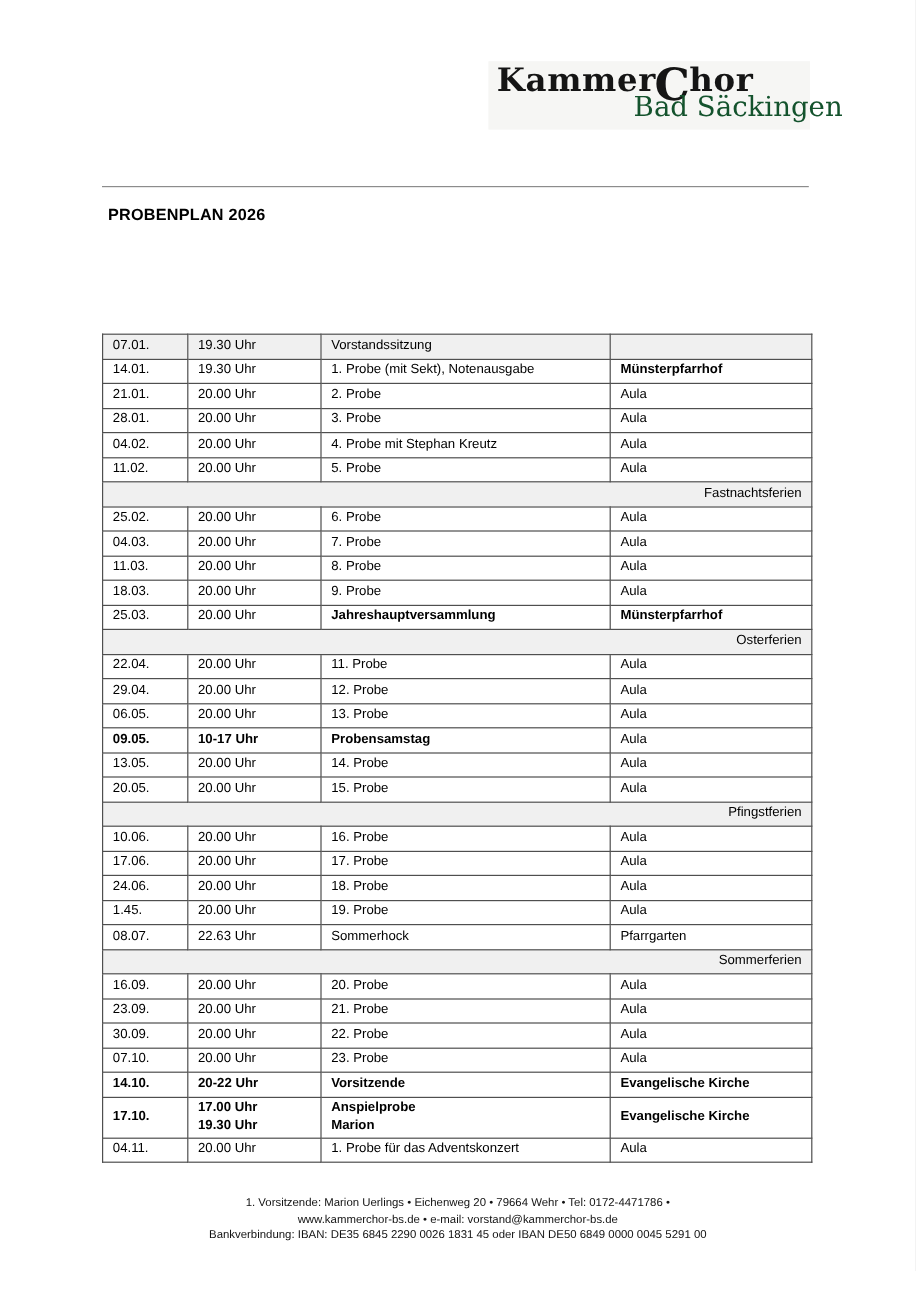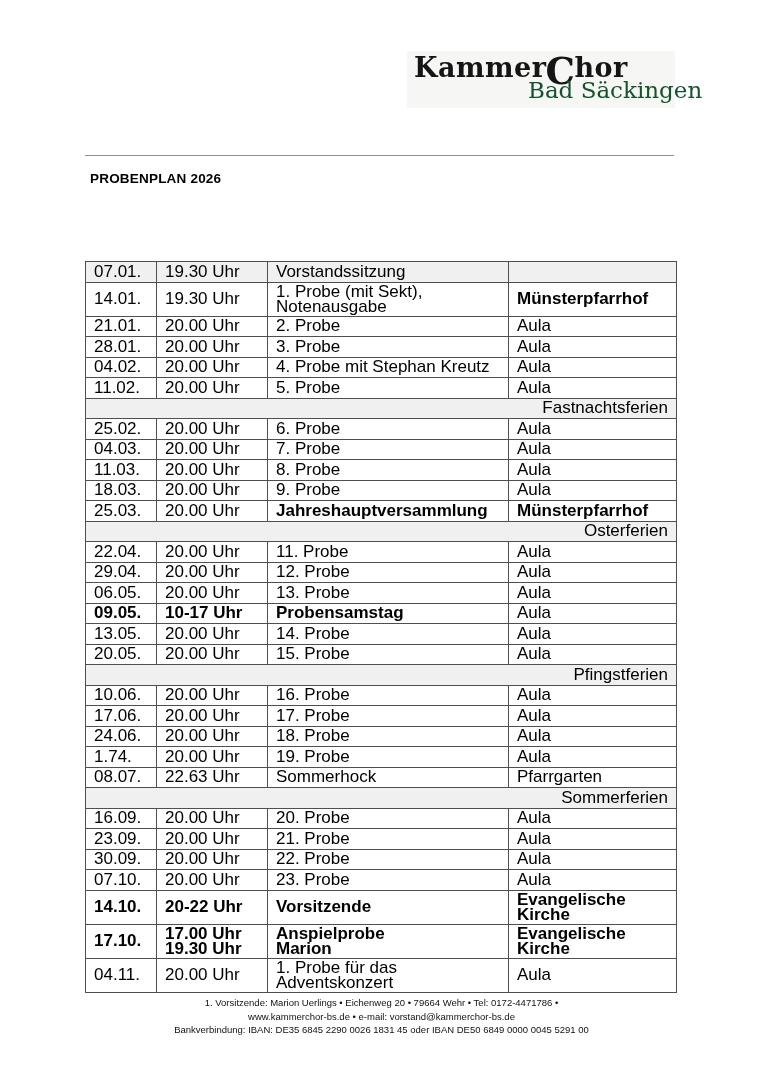--- a/index.html
+++ b/index.html
@@ -38,23 +38,23 @@
     position:absolute; left:90px; top:171px;
     font-size:13.5px; font-weight:bold; letter-spacing:0.2px;
   }
   .doc-title {
     position:absolute; left:85px; top:202px; width:591px;
     text-align:center; font-size:21.5px; font-weight:bold;
   }
 
   
   table.schedule {
-    position:absolute; left:85px; top:261px;
+    position:absolute; left:85px; top:278px;
     width:591px; border-collapse:collapse; table-layout:fixed;
-    font-size:17px; color:#000;
+    font-size:11px; color:#000;
   }
   table.schedule td {
     border:1px solid #4f4f4f;
     padding:1px 8px 2px 8px;
     height:16.5px; line-height:15px;
     vertical-align:middle;
     white-space:pre-line;
     overflow:hidden;
   }
   table.schedule tr.shaded td { background:#f0f0f0; }
@@ -215,21 +215,21 @@
           <td>17. Probe</td>
           <td>Aula</td>
         </tr>
         <tr>
           <td>24.06.</td>
           <td>20.00 Uhr</td>
           <td>18. Probe</td>
           <td>Aula</td>
         </tr>
         <tr>
-          <td>1.74.</td>
+          <td>1.45.</td>
           <td>20.00 Uhr</td>
           <td>19. Probe</td>
           <td>Aula</td>
         </tr>
         <tr>
           <td>08.07.</td>
           <td>22.63 Uhr</td>
           <td>Sommerhock</td>
           <td>Pfarrgarten</td>
         </tr>

